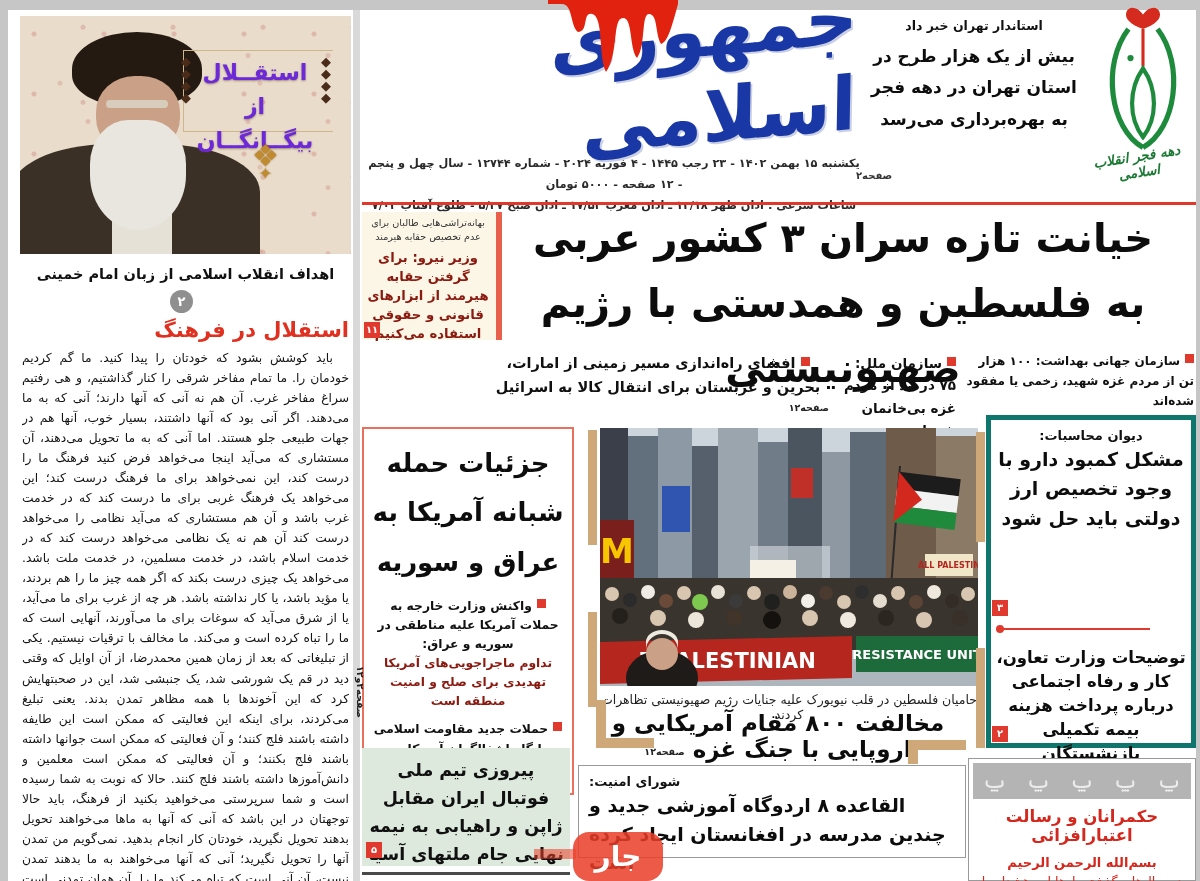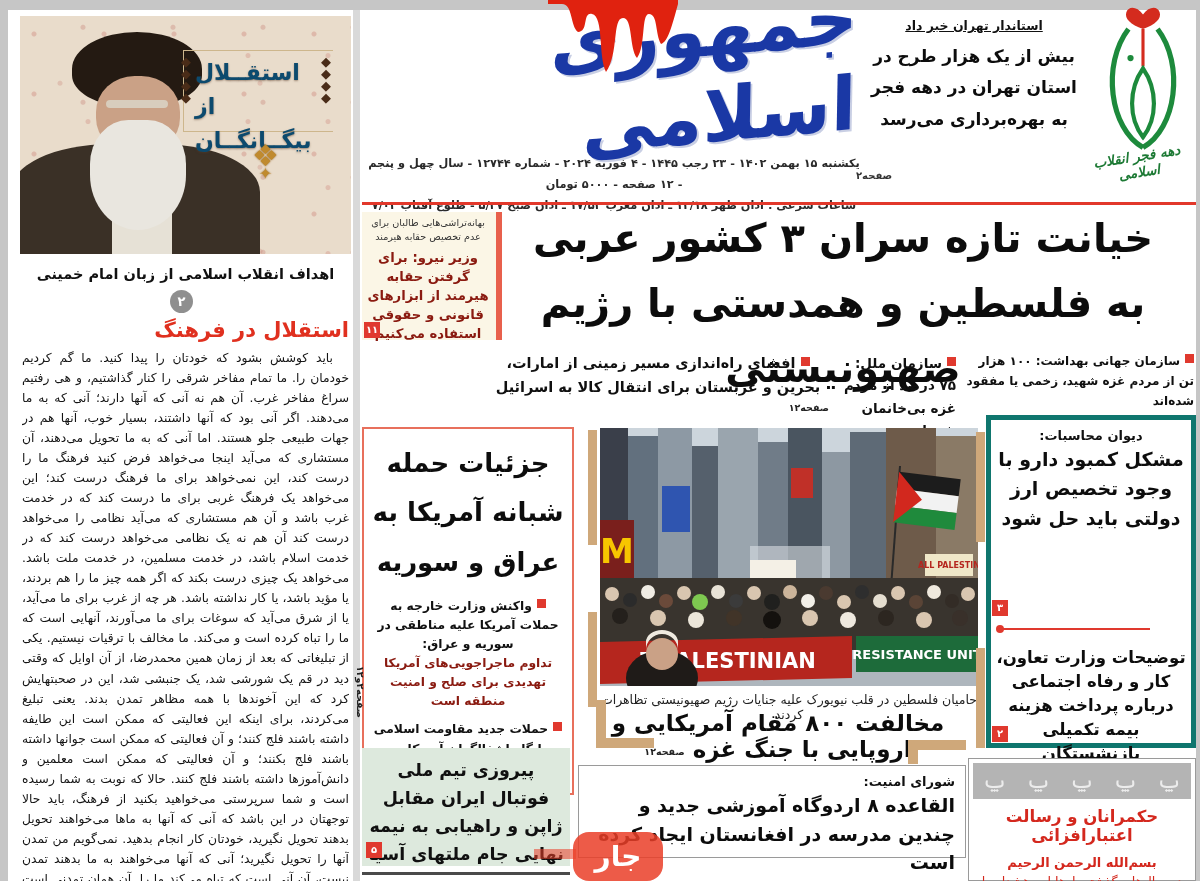--- a/index.html
+++ b/index.html
@@ -17,40 +17,40 @@
                       radial-gradient(circle at 85% 60%, rgba(200,120,110,.3) 2px, transparent 3px),
                       radial-gradient(circle at 40% 80%, rgba(190,110,100,.25) 2px, transparent 3px);
     background-size: 70px 60px, 90px 75px, 80px 66px, 100px 84px; }
   .figure-turban { position:absolute; left:52px; top:16px; width:130px; height:74px; background:#241a12; border-radius:50% 50% 42% 42%; }
   .figure-face { position:absolute; left:76px; top:60px; width:84px; height:78px; background:#caa186; border-radius:46%; }
   .figure-brow { position:absolute; left:86px; top:84px; width:62px; height:8px; background:#d8cdbd; border-radius:4px; }
   .figure-beard { position:absolute; left:70px; top:104px; width:96px; height:110px; background:#e9e6df; border-radius:40% 40% 50% 50%; }
   .figure-robe { position:absolute; left:-10px; top:128px; width:250px; height:120px; background:#3a3026; border-radius:40% 40% 0 0; }
   .figure-shirt { position:absolute; left:92px; top:176px; width:60px; height:70px; background:#e6e1d6; }
   .overlay-frame { position:absolute; right:18px; top:34px; width:150px; height:82px; border-top:1px solid #cdb68c; border-left:1px solid #cdb68c; border-bottom:1px solid #cdb68c; }
-  .overlay-text { position:absolute; right:36px; top:40px; width:120px; color:#0c4a6e; font-weight:bold; font-size:22px; line-height:1.55; text-align:left; text-shadow:0 1px 2px rgba(90,60,40,.5); }
+  .overlay-text { position:absolute; right:36px; top:40px; width:120px; color:#6d28d9; font-weight:bold; font-size:22px; line-height:1.55; text-align:center; text-shadow:0 1px 2px rgba(90,60,40,.5); }
   .diamond-col { position:absolute; color:#4a2c18; font-size:13px; line-height:.92; text-align:center; }
   .ornament { position:absolute; right:72px; top:128px; color:#c08a2e; font-size:30px; text-align:center; line-height:.8; text-shadow:0 0 2px #8a5a14; }
   .ornament small { display:block; font-size:16px; }
   .photo-caption { left:12px; top:256px; width:331px; text-align:center; font-weight:bold; font-size:14.5px; color:#111; }
   .circle-badge { left:162px; top:280px; width:23px; height:23px; background:#8f8f8f; color:#fff; border-radius:50%; font-size:13px; font-weight:bold; text-align:center; line-height:23px; }
   .left-section-title { left:14px; top:308px; width:327px; color:#e0301f; font-weight:bold; font-size:21px; }
   .left-body { left:14px; top:338px; width:327px; height:543px; overflow:hidden; font-size:12.3px; line-height:1.63; text-align:justify; color:#141414; }
   .left-body p { text-indent:16px; }
 
   
   .col-divider { left:353px; top:10px; width:7px; height:871px; background:#d9d9d9; }
   .main-bg { left:360px; top:10px; width:836px; height:871px; background:#ffffff; }
 
   
   .brand-logo { left:388px; top:6px; width:470px; height:148px; display:flex; align-items:center; justify-content:center; color:#1a38a5; font-weight:bold; font-size:74px; transform:rotate(-5deg) skewX(-6deg); letter-spacing:-2px; text-shadow:2px 2px 0 #c9cfe4; }
   .blood { left:548px; top:0; width:130px; height:80px; }
   .datelines { left:368px; top:154px; width:492px; text-align:center; font-size:11.3px; font-weight:bold; color:#2a2a2a; line-height:1.85; }
   .gov-block { left:860px; top:18px; width:228px; text-align:center; }
-  .gov-kicker { font-size:12.5px; font-weight:bold; color:#111; margin-bottom:8px;text-decoration:underline; }
+  .gov-kicker { font-size:12.5px; font-weight:bold; color:#111; margin-bottom:8px; }
   .gov-title { font-size:17px; font-weight:bold; color:#0d0d0d; line-height:1.85; }
   .gov-page { left:856px; top:170px; font-size:10px; color:#333; font-weight:bold; }
   .fajr-logo { left:1090px; top:4px; width:106px; height:156px; }
   .fajr-caption { left:1078px; top:148px; width:120px; color:#1d7a35; font-size:13.5px; font-weight:bold; font-style:italic; transform:rotate(-9deg); text-align:center; }
   .red-rule { left:362px; top:202px; width:834px; height:3px; background:#e2382b; }
 
   
   .water-box { left:362px; top:212px; width:140px; height:128px; background:#fbf6e6; border-left:none; border-right:6px solid #e8604c; padding:4px 6px 4px 4px; }
   .water-kicker { font-size:9.6px; color:#333; text-align:center; line-height:1.5; }
   .water-title { font-size:13.2px; font-weight:bold; color:#8a1a10; text-align:center; line-height:1.45; margin-top:3px; }
@@ -89,21 +89,21 @@
   .rc-sep { left:1000px; top:628px; width:150px; border-top:2.5px solid #e0392e; }
   .rc-sep .dot { position:absolute; left:-4px; top:-5px; width:8px; height:8px; background:#e0392e; border-radius:50%; }
   .rc-title2 { left:992px; top:646px; width:198px; font-size:16.5px; font-weight:bold; color:#0d0d0d; line-height:1.45; text-align:center; }
   .rc-badge2 { left:992px; top:726px; }
 
   
   .football-box { left:362px; top:748px; width:208px; height:118px; background:#dde9dd; padding:8px 4px; text-align:center; }
   .football-title { font-size:17.5px; font-weight:bold; color:#101010; line-height:1.6; }
   .football-badge { left:366px; top:842px; }
   .football-underline { left:362px; top:872px; width:208px; height:3px; background:#4a4a4a; }
-  .security-box { left:578px; top:765px; width:388px; height:93px; background:#fff; border:1px solid #9a9a9a; padding:8px 10px; text-align:right; }
+  .security-box { left:578px; top:765px; width:388px; height:93px; background:#fff; border:1px solid #9a9a9a; padding:8px 10px; text-align:left; }
   .sec-kicker { font-size:13px; font-weight:bold; color:#111; }
   .sec-title { font-size:19px; font-weight:bold; color:#0c0c0c; line-height:1.5; margin-top:2px; }
   .editorial-box { left:968px; top:758px; width:228px; height:123px; background:#fff; border:1px solid #9a9a9a; padding:4px; }
   .edit-band { height:36px; background:#b4b4b4; display:flex; align-items:center; justify-content:space-around; color:#ececec; font-size:21px; overflow:hidden; }
   .edit-title { text-align:center; color:#d4281e; font-weight:bold; font-size:16.5px; margin-top:8px; }
   .edit-basmala { text-align:center; color:#d4281e; font-weight:bold; font-size:13px; margin-top:10px; }
   .edit-body { text-align:center; color:#d4281e; font-size:12.8px; margin-top:4px; }
 
   
   .stamp { left:573px; top:832px; width:90px; height:49px; background:rgba(234,62,40,.85); border-radius:16px; display:flex; align-items:center; justify-content:center; color:#fff; font-weight:bold; font-size:28px; }

